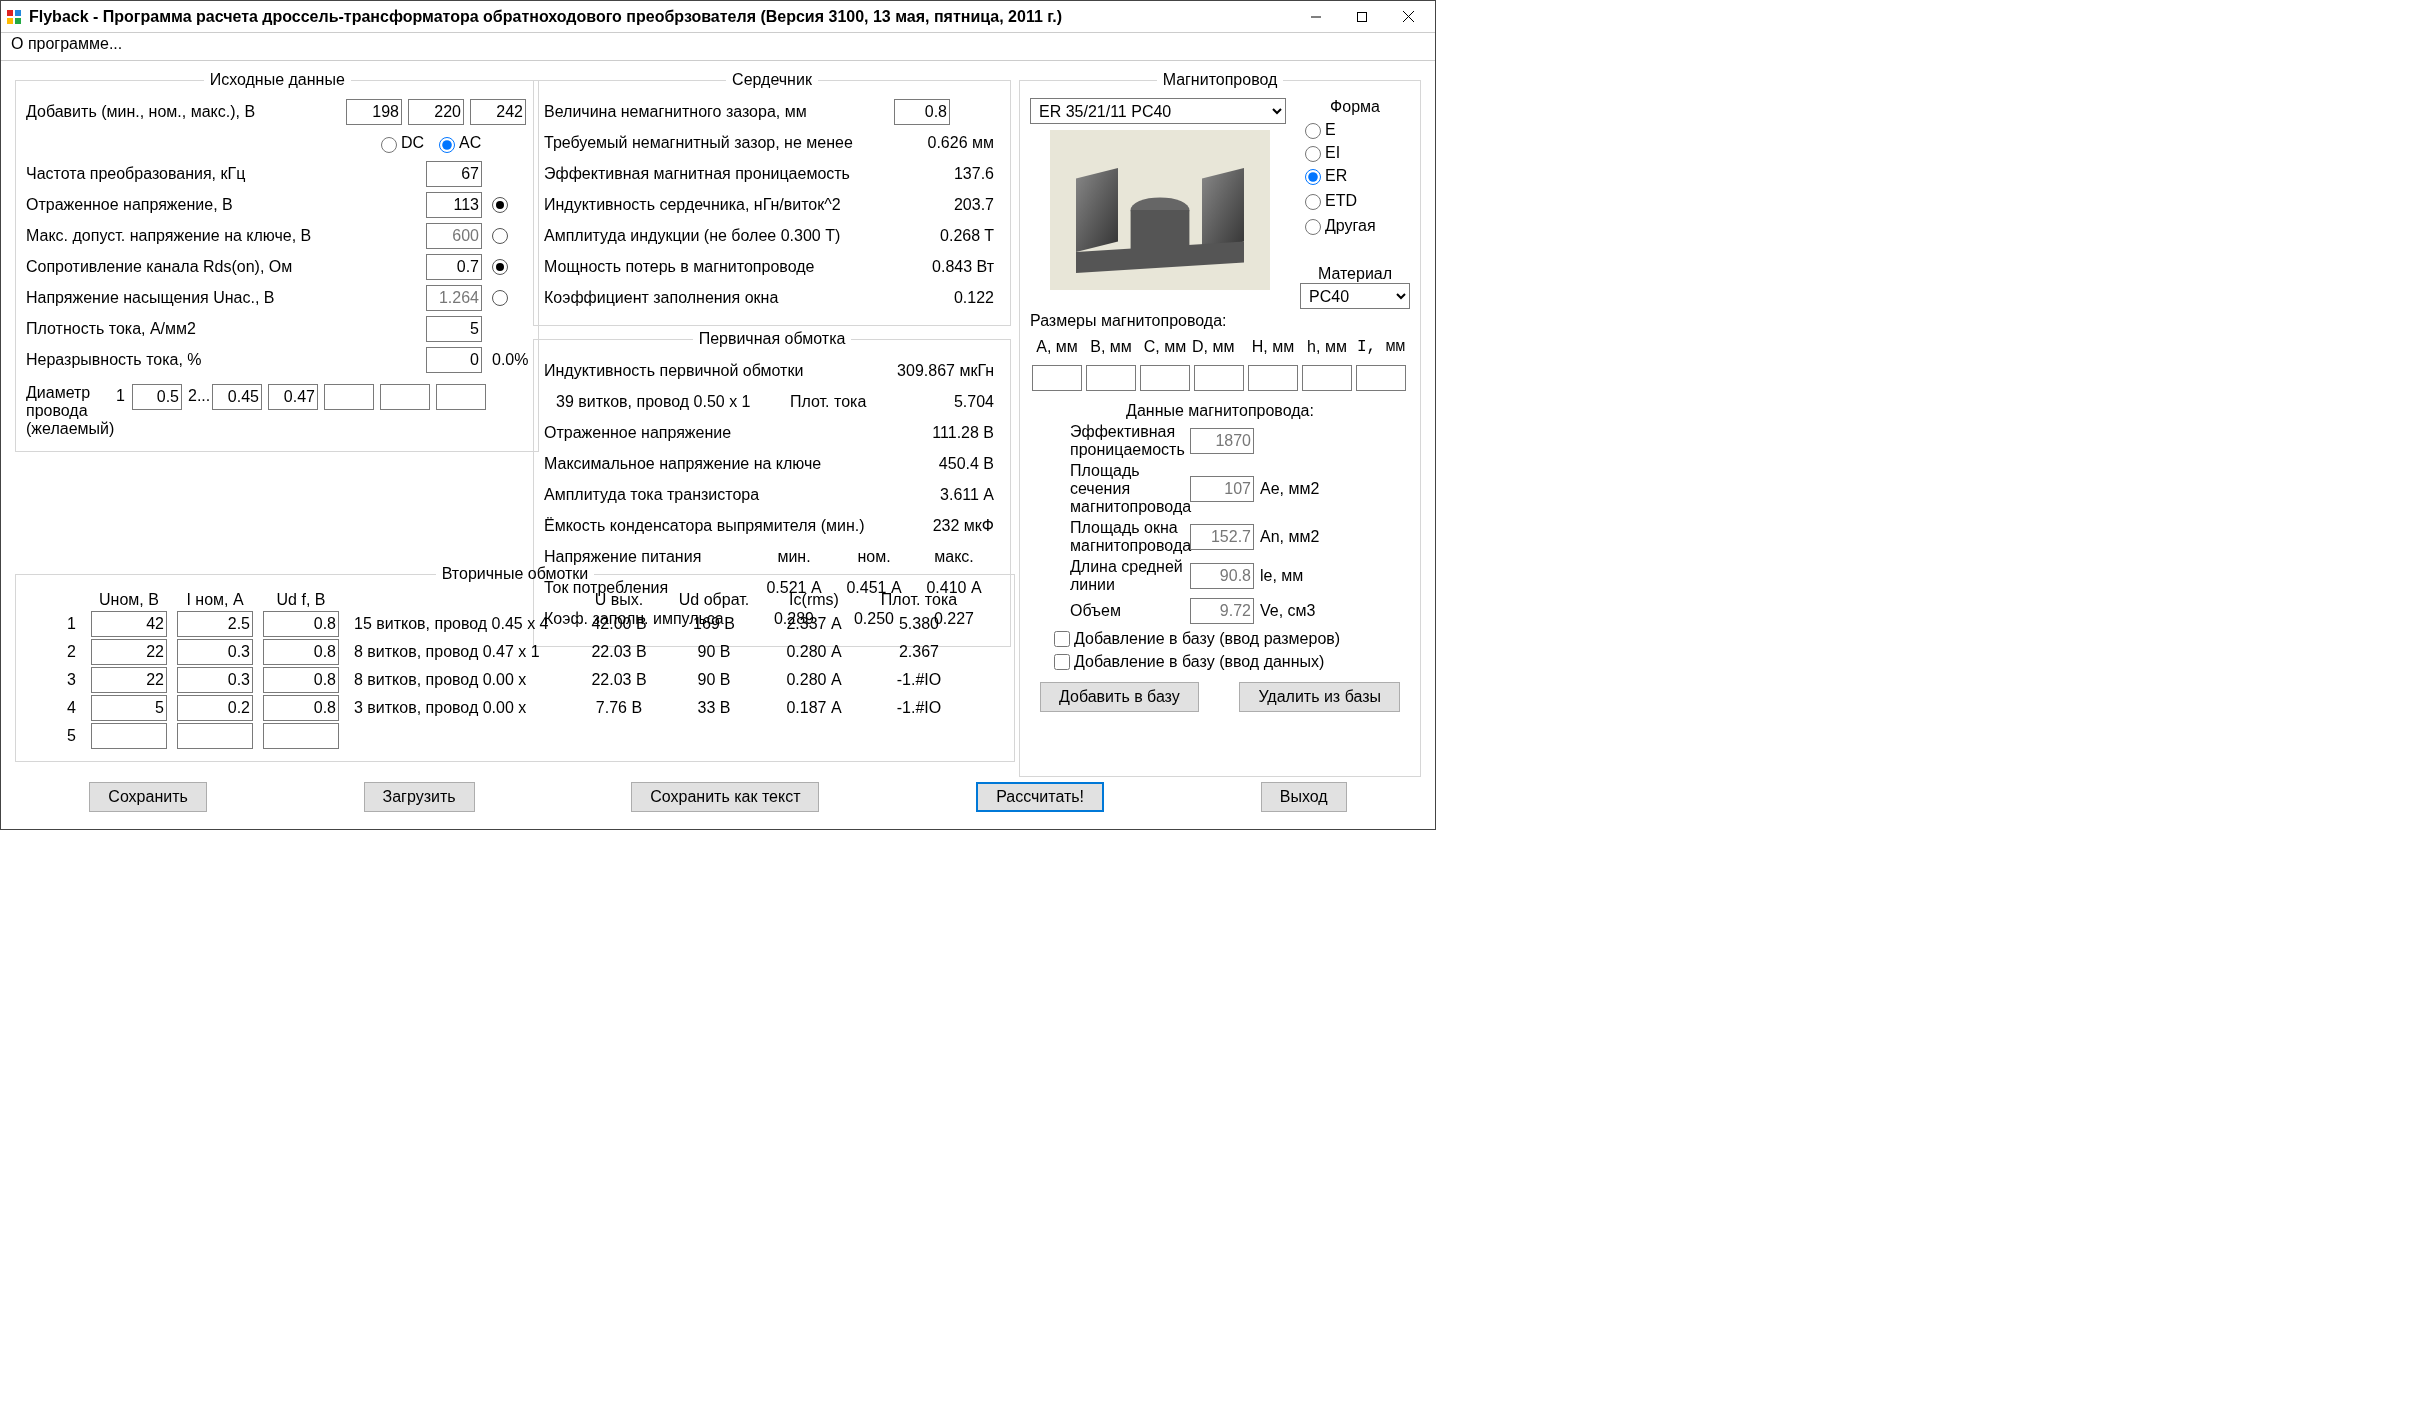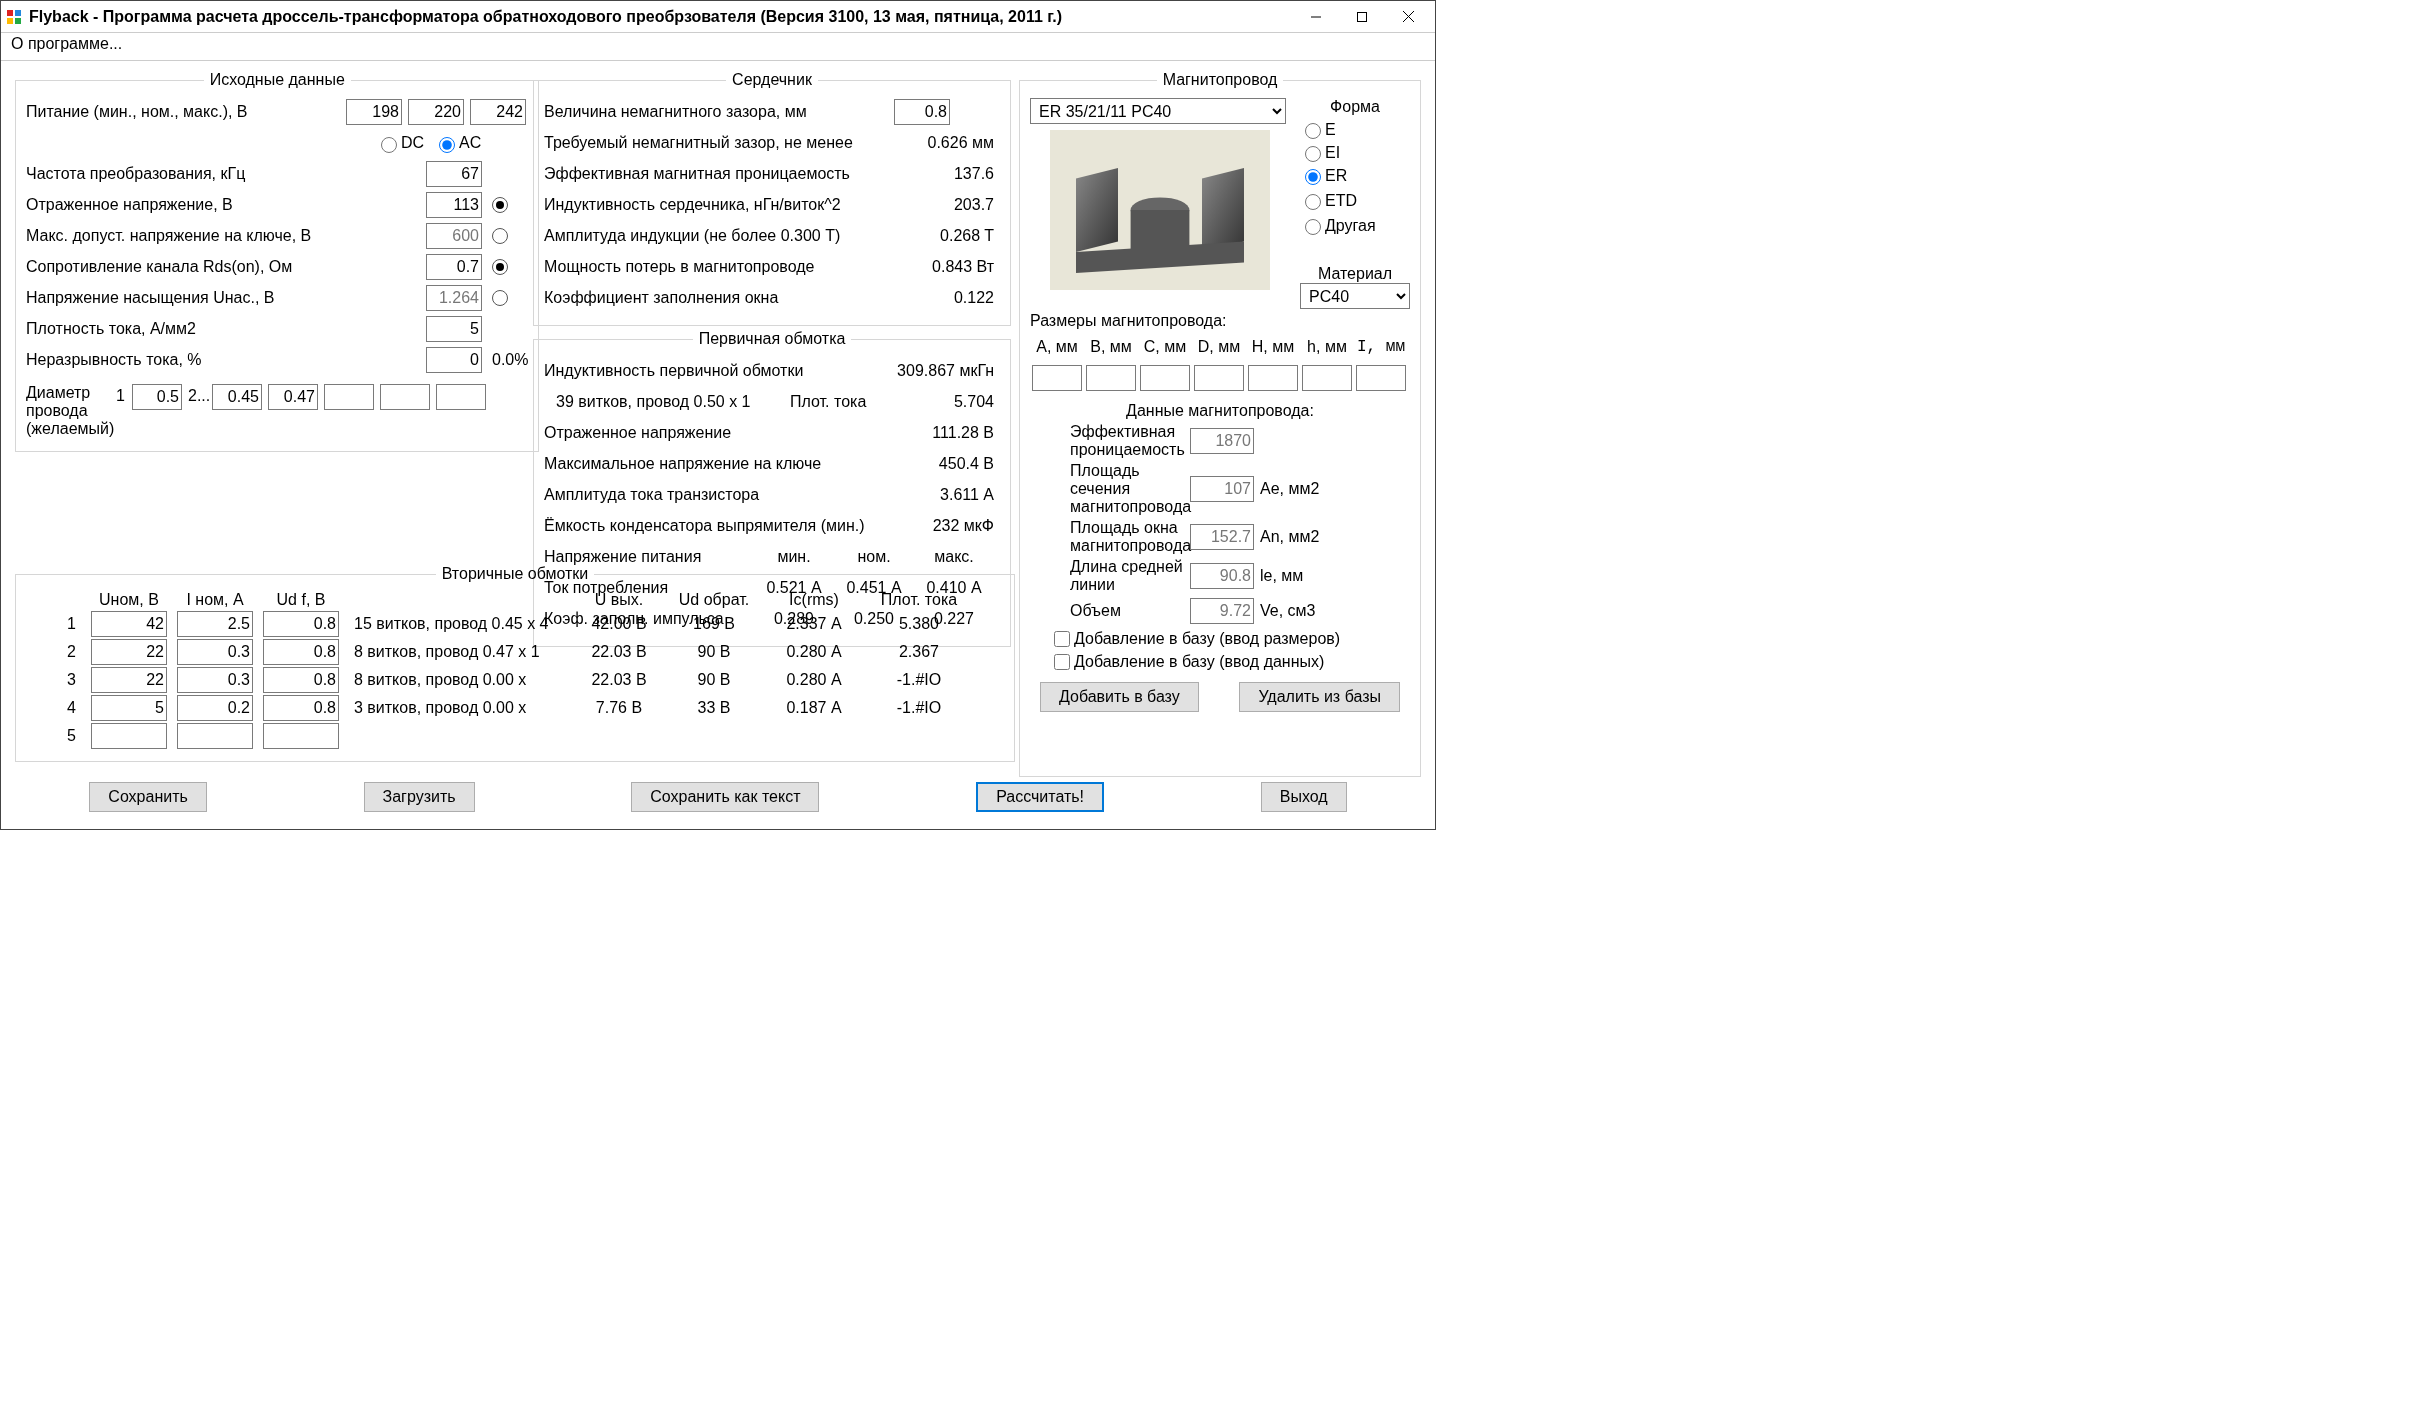--- a/index.html
+++ b/index.html
@@ -70,21 +70,21 @@
     <span>О программе...</span>
   </div>
 
   <div class="content">
     <div class="cols">
 
       <div class="col" style="width:518px;">
         <fieldset class="group">
           <legend>Исходные данные</legend>
           <div class="row">
-            <span class="lbl" style="width:320px">Питание (мин., ном., макс.), В</span>
+            <span class="lbl" style="width:320px">Добавить (мин., ном., макс.), В</span>
             <input class="txt small-in" value="198" style="">
             <input class="txt small-in" style="margin-left: 6px;" value="220">
             <input class="txt small-in" style="margin-left: 6px;" value="242">
           </div>
           <div class="row" style="justify-content:flex-start;padding-left:350px;">
             <label class="radio">
                 <input type="radio" name="acdc" style="">
                 <span>DC</span>
               </label>
             <label class="radio">
@@ -273,21 +273,21 @@
                 </div>
               <div style="margin-top:30px;text-align:center">Материал</div>
               <select class="sel" style="width:110px"><option>PC40</option></select>
             </div>
           </div>
           <div>Размеры магнитопровода:</div>
           <div class="row" id="dim-hdrs">
               <span style="width: 54px; text-align: center;">A, мм</span>
               <span style="width: 54px; text-align: center;">B, мм</span>
               <span style="width: 54px; text-align: center;">C, мм</span>
-              <span style="width: 54px; text-align: center;">D, мм</span>
+              <span style="width: 54px; ">D, мм</span>
               <span style="width: 54px; text-align: center;">H, мм</span>
               <span style="width: 54px; text-align: center;">h, мм</span>
               <span style="width: 54px; text-align: center; font-family: Liberation Mono, monospace;">I, мм</span>
             </div>
           <div class="row" id="dim-inputs">
               <input class="txt" style="width: 50px; margin: 0px 2px;">
               <input class="txt" style="width: 50px; margin: 0px 2px;">
               <input class="txt" style="width: 50px; margin: 0px 2px;">
               <input class="txt" style="width: 50px; margin: 0px 2px;">
               <input class="txt" style="width: 50px; margin: 0px 2px;">

